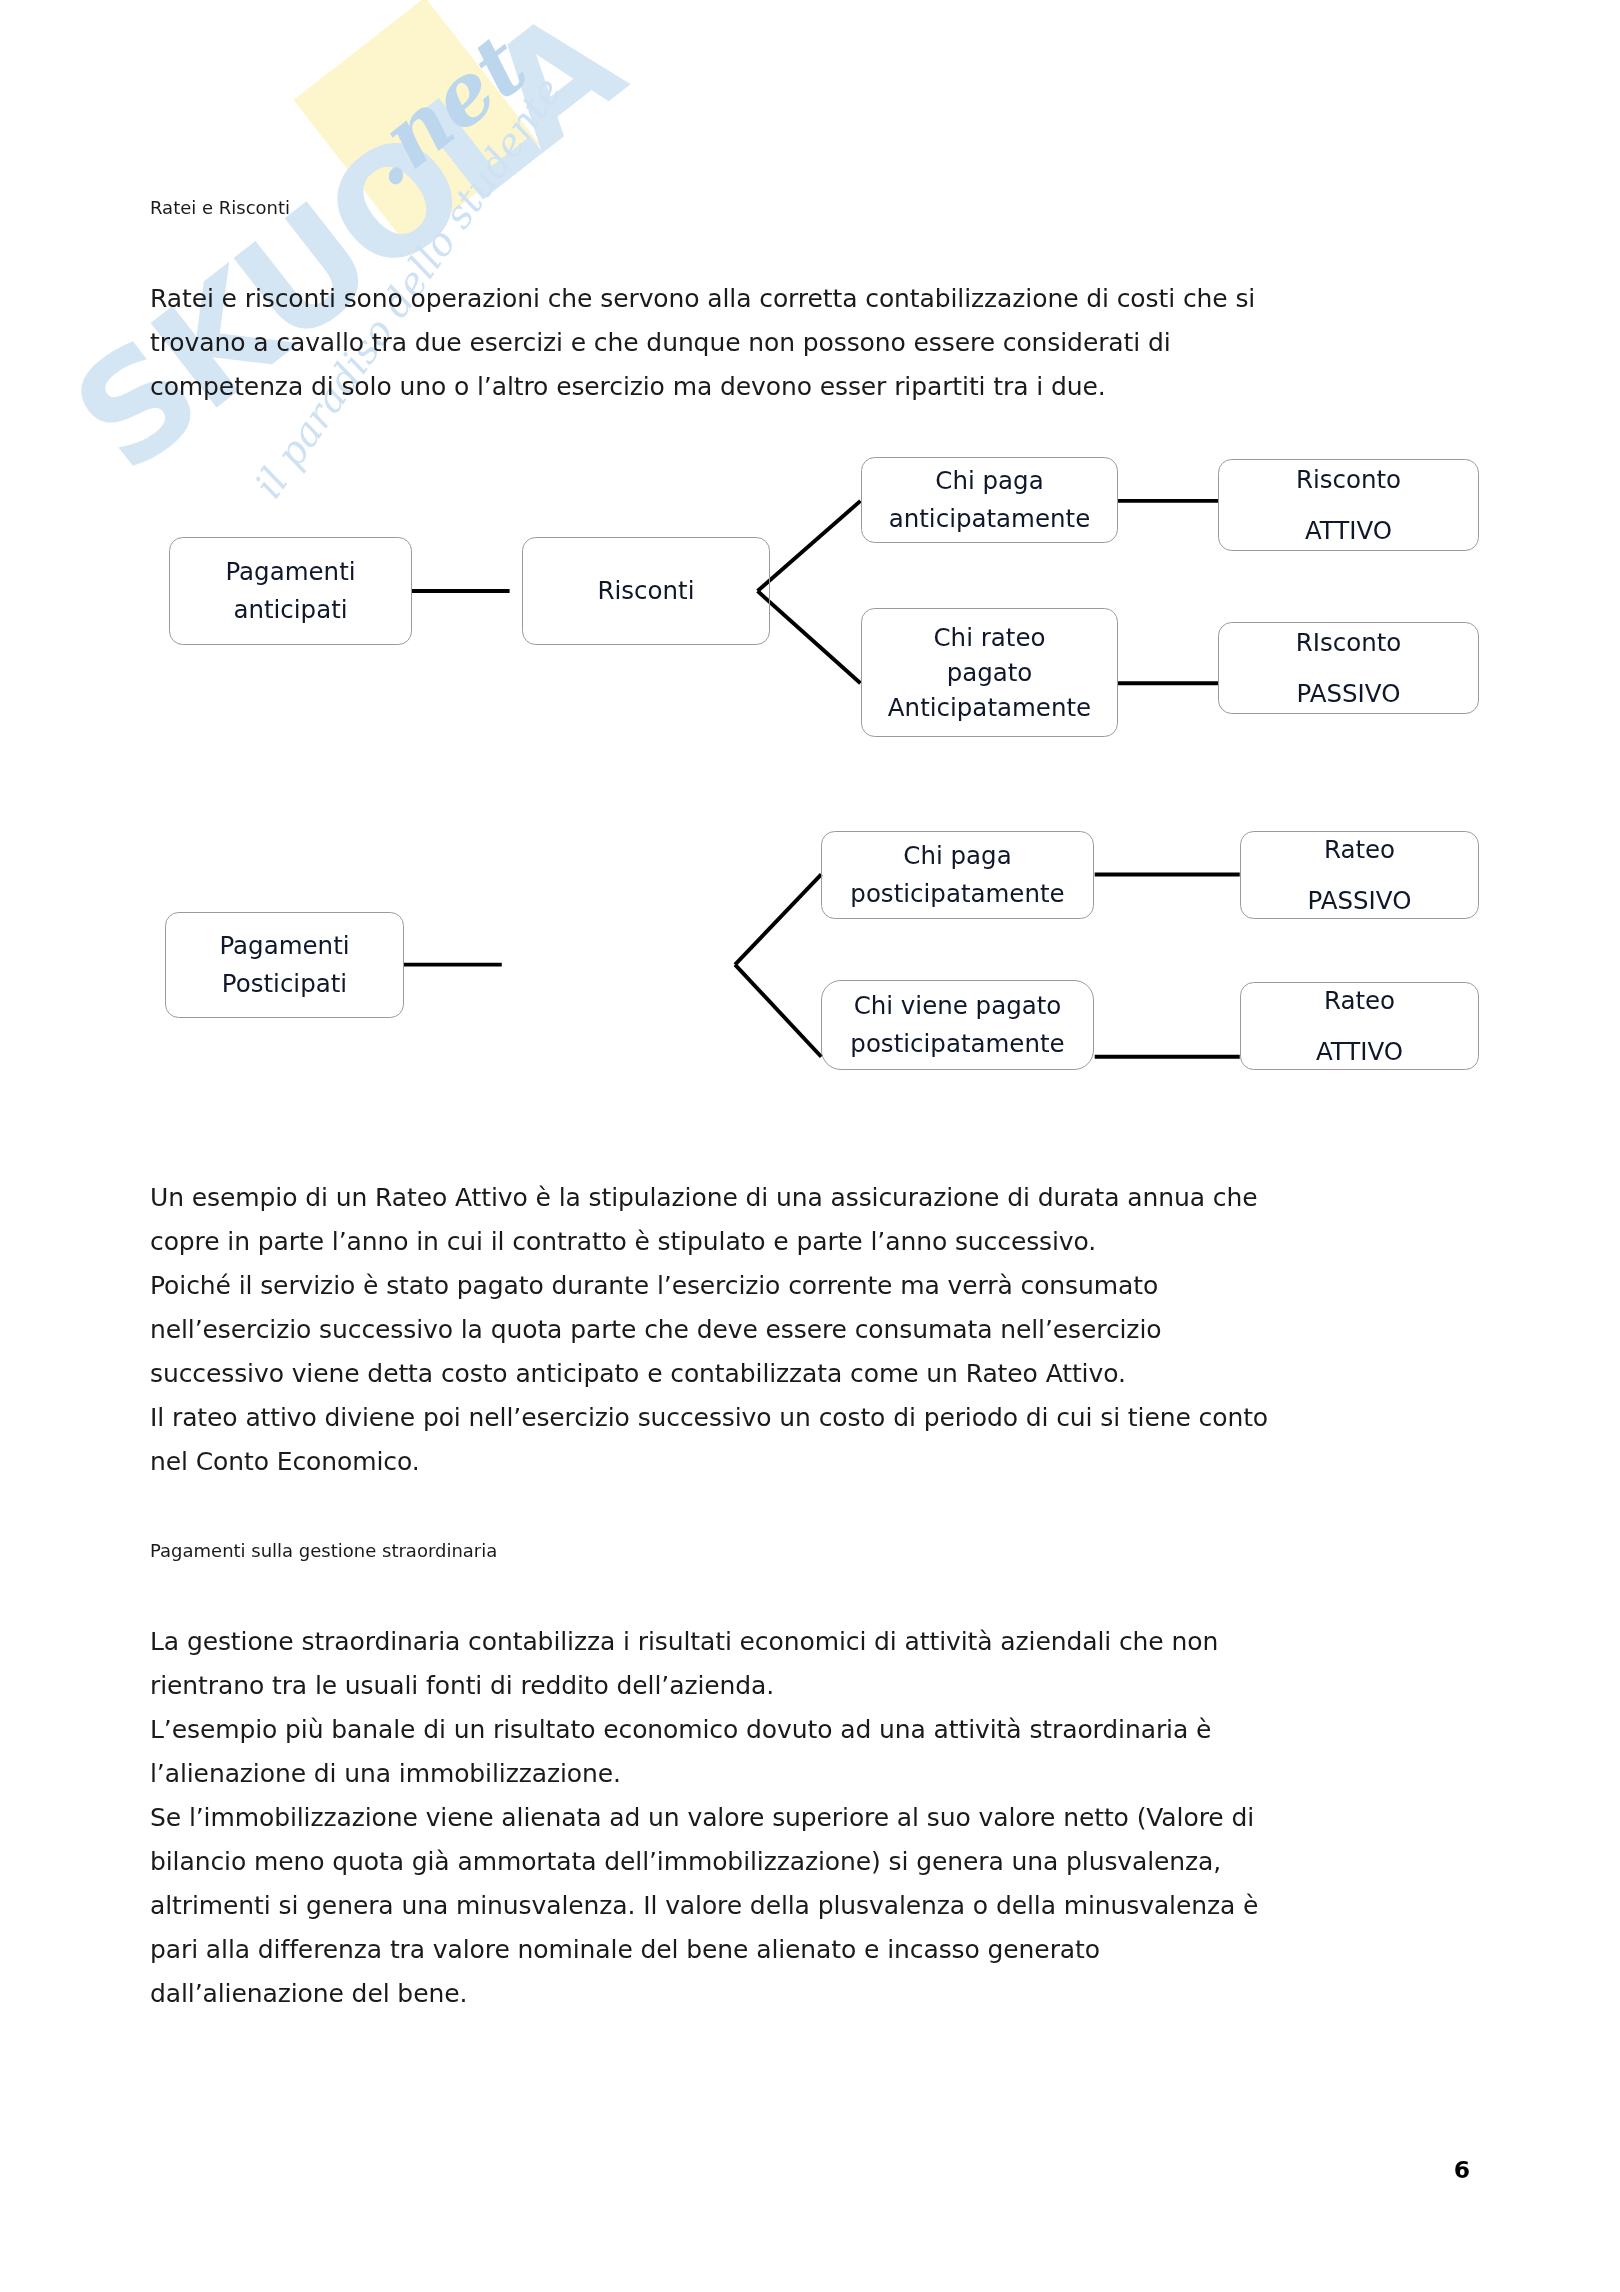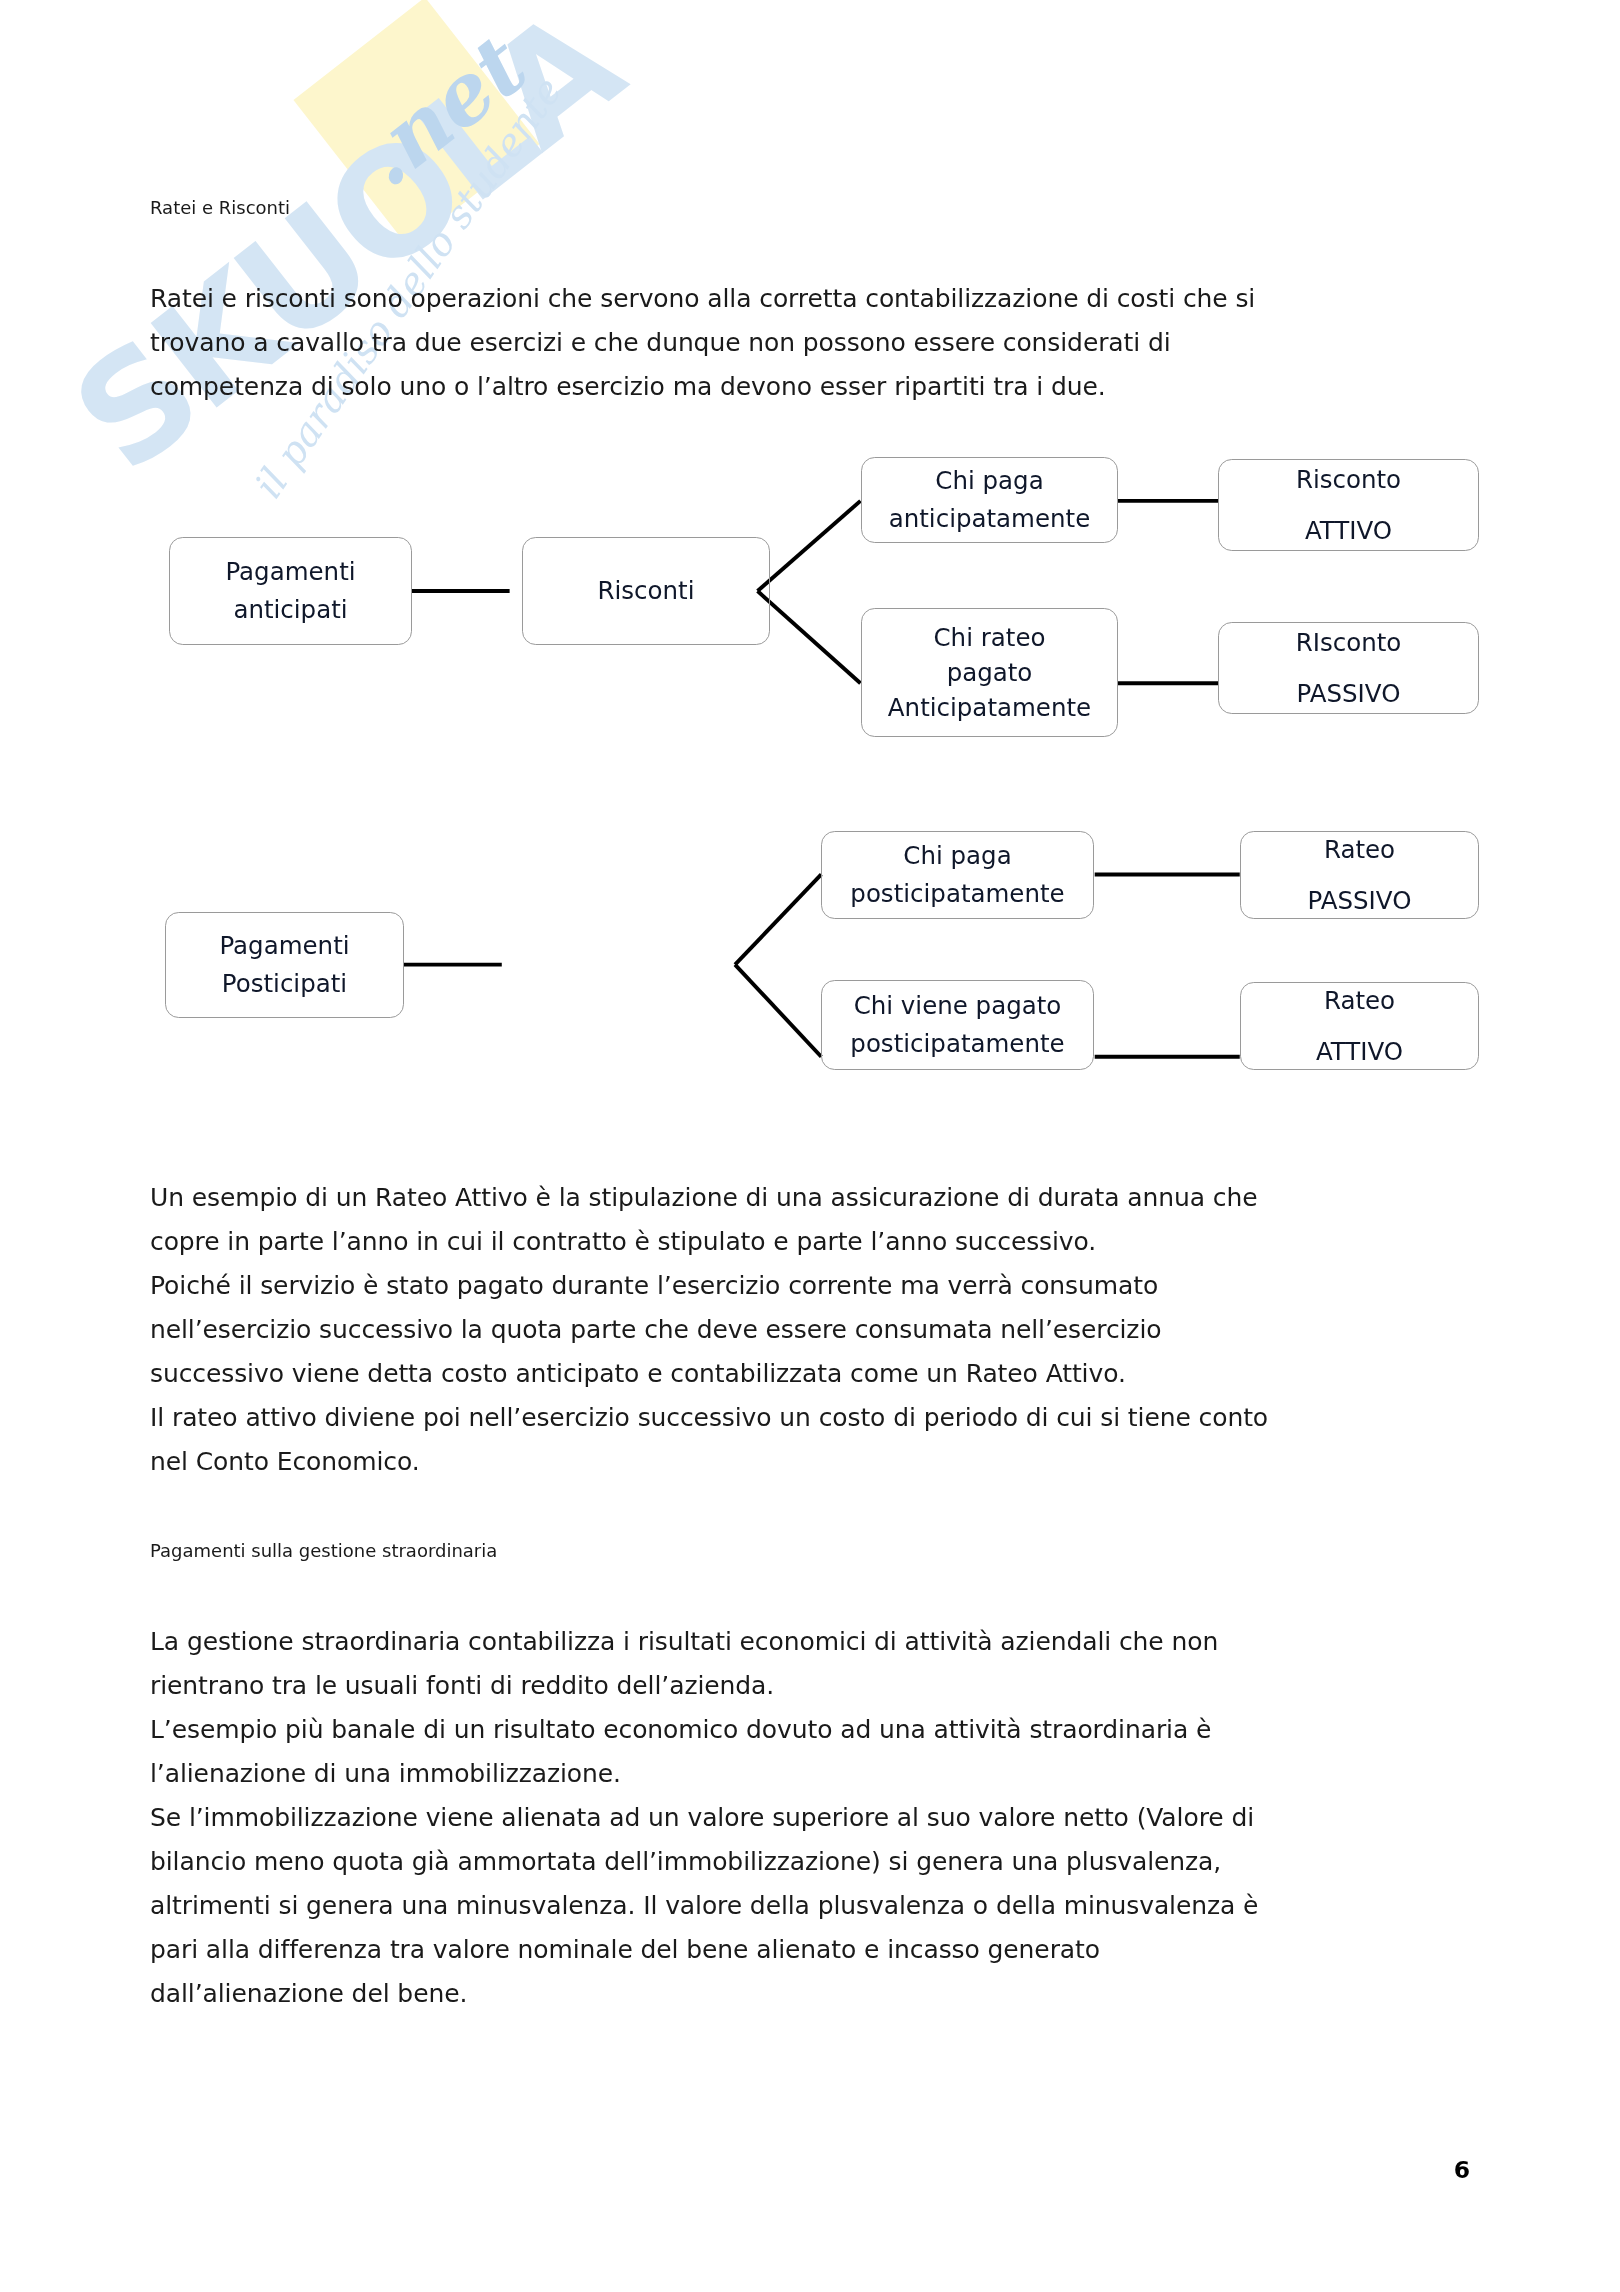--- a/index.html
+++ b/index.html
@@ -222,21 +222,21 @@
         <span>Pagamenti
 Posticipati</span>
       </div>
 
 
       <div class="node" style="left:821px; top:831px; width:273px; height:88px;">
         <span>Chi paga
 posticipatamente</span>
       </div>
 
-      <div class="node" style="left:821px; top:980px; width:273px; height:90px;">
+      <div class="node" style="left:821px; top:980px; width:273px; height:90px;border-radius:20px;">
         <span>Chi viene pagato
 posticipatamente</span>
       </div>
 
       <div class="node" style="left:1240px; top:831px; width:239px; height:88px; line-height:25.5px;">
         <span>Rateo
 
 PASSIVO</span>
       </div>
 

